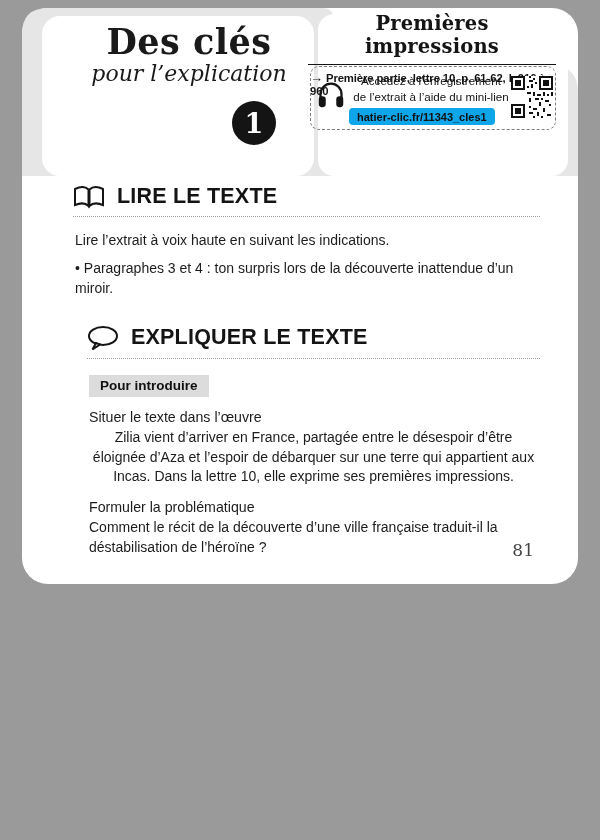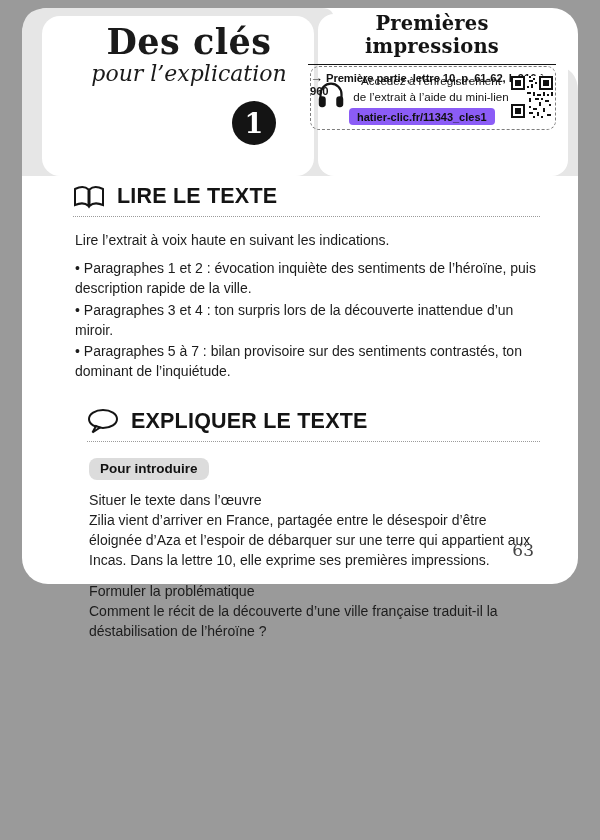--- a/index.html
+++ b/index.html
@@ -117,21 +117,21 @@
     width: 160px;
     font-size: 11.6px;
     line-height: 1.35;
     color: #141414;
     text-align: center;
   }
   .minilink {
     position: absolute;
     left: 38px;
     top: 41px;
-    background: #8b5cf6;
+    background: #0ea5e9;
     border-radius: 4px;
     font-size: 11px;
     font-weight: bold;
     color: #111;
     padding: 2.5px 8px;
     white-space: nowrap;
   }
   .qr {
     position: absolute;
     left: 200px;
@@ -167,21 +167,21 @@
     line-height: 1.42;
     color: #1c1c1c;
     padding: 0 10px;
   }
   .body-text p { margin: 0 0 1px 0; }
   .bullets { margin-top: 8px; }
   .bullets p { margin: 0 0 2px 0; }
   .tag {
     display: inline-block;
     background: #dcdcdc;
-    border-radius: 8px;
+    border-radius: 0;
     font-weight: bold;
     font-size: 13.5px;
     color: #111;
     padding: 3px 11px 4px 11px;
   }
   .subhead {
     font-size: 14.2px;
     color: #1c1c1c;
     margin: 12px 0 3px 0;
   }
@@ -284,42 +284,40 @@
         <path d="M30 4 C24 1 19 2 16.5 4.5 L16.5 21 C19 18.5 24 17.5 30 20 Z" fill="none" stroke="#141414" stroke-width="2"></path>
         <rect x="15" y="4" width="2" height="17" fill="#141414"></rect>
       </svg>
       <span class="sec-title">LIRE LE TEXTE</span>
     </div>
     <div class="dotline"></div>
 
     <div class="body-text" style="margin-top:14px;">
       <p>Lire l’extrait à voix haute en suivant les indications.</p>
       <div class="bullets">
-        <p>• Paragraphes 1 et 2 : évocation inquiète des sentiments de l’héroïne, puis description rapide de la ville.</p>
         <p>• Paragraphes 3 et 4 : ton surpris lors de la découverte inattendue d’un miroir.</p>
-        <p>• Paragraphes 5 à 7 : bilan provisoire sur des sentiments contrastés, ton dominant de l’inquiétude.</p>
       </div>
     </div>
   </div>
 
   <div class="section" style="margin-top:26px;padding-left:44px;">
     <div class="sec-head">
       <svg width="32" height="26" viewBox="0 0 32 26">
         <ellipse cx="16" cy="11" rx="14" ry="9" fill="none" stroke="#141414" stroke-width="2"></ellipse>
         <path d="M9 18 L5.5 24.5 L13 19.5 Z" fill="#ffffff" stroke="#141414" stroke-width="2"></path>
       </svg>
       <span class="sec-title">EXPLIQUER LE TEXTE</span>
     </div>
     <div class="dotline"></div>
 
     <div style="padding:0 10px;margin-top:16px;">
       <span class="tag">Pour introduire</span>
 
       <div class="subhead">Situer le texte dans l’œuvre</div>
-      <div class="body-text" style="padding:0;">Zilia vient d’arriver en France, partagée entre le désespoir d’être éloignée d’Aza et l’espoir de débarquer sur une terre qui appartient aux Incas. Dans la lettre 10, elle exprime ses premières impressions.</div>
+      <div class="body-text" style="padding:0;text-align:center;">Zilia vient d’arriver en France, partagée entre le désespoir d’être éloignée d’Aza et l’espoir de débarquer sur une terre qui appartient aux Incas. Dans la lettre 10, elle exprime ses premières impressions.</div>
 
       <div class="subhead">Formuler la problématique</div>
       <div class="body-text" style="padding:0;">Comment le récit de la découverte d’une ville française traduit-il la déstabilisation de l’héroïne ?</div>
     </div>
   </div>
 
-  <div class="pagenum">63</div>
+  <div class="pagenum">81</div>
 </div>
 
 </body></html>

